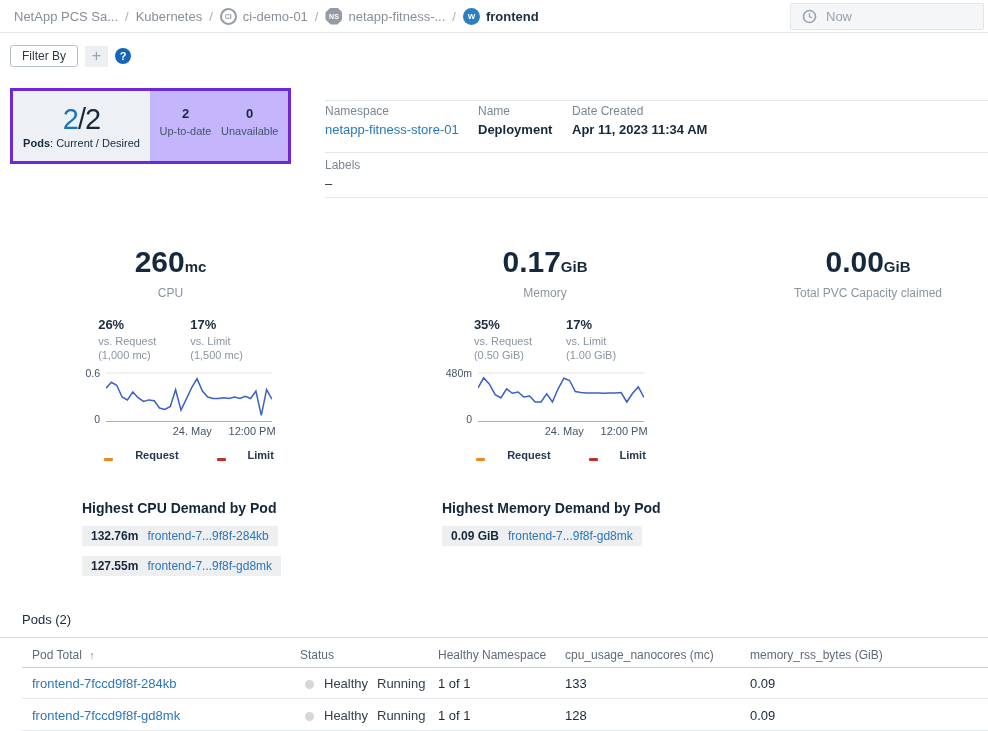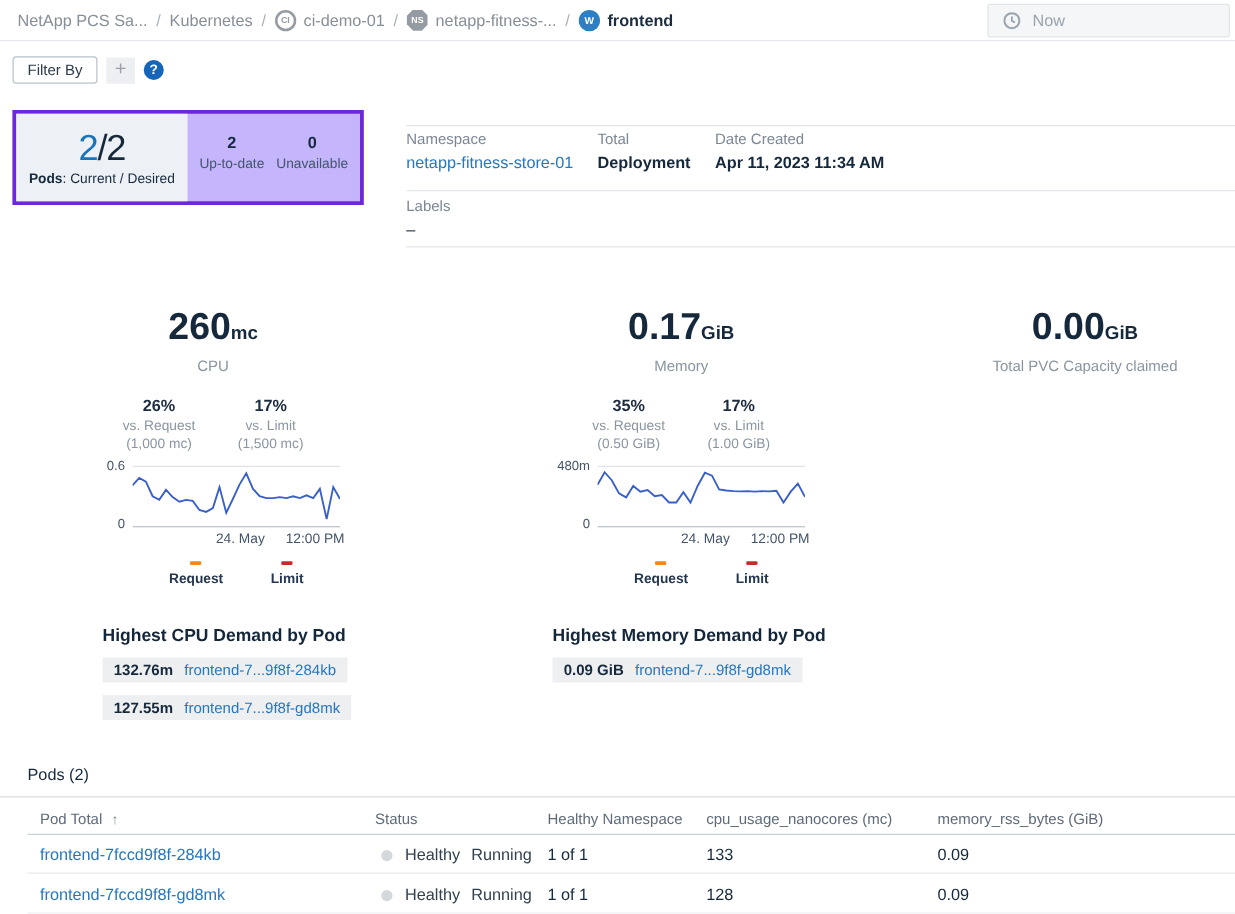--- a/index.html
+++ b/index.html
@@ -53,33 +53,33 @@
   .detail-value { font-size:13px; color:#16293c; }
   .detail-value.bold { font-weight:700; }
   .detail-value.link { color:#2777bf; cursor:pointer; }
 
   
   .metric { position:absolute; text-align:center; }
   .metric-big { font-size:30px; font-weight:600; color:#16293c; line-height:32px; }
   .metric-unit { font-size:15px; font-weight:700; }
   .metric-label { font-size:12px; color:#8a95a1; margin-top:3px; }
   .substats { position:absolute; display:flex; justify-content:center; gap:34px; }
-  .substat { text-align:center; font-size:11px; color:#8a95a1; line-height:14px; }
+  .substat { font-size:11px; color:#8a95a1; line-height:14px; }
   .substat .pct { font-size:13px; font-weight:700; color:#1d2c3e; margin-bottom:2px; }
 
   
   .chartwrap { position:absolute; width:166px; }
   .ytick { position:absolute; width:30px; text-align:right; font-size:10.5px; color:#44546a; left:-36px; }
   .ytick.top { top:-5px; } .ytick.bottom { top:41px; }
   .spark-svg { display:block; }
   .xlabels { position:relative; height:14px; margin-top:3px; font-size:11px; color:#44546a; }
   .xlabels span { position:absolute; transform:translateX(-50%); white-space:nowrap; }
   .xl-0 { left:52%; } .xl-1 { left:88%; }
   .legend { display:flex; justify-content:center; gap:38px; margin-top:10px; }
-  .legend-item { display:flex; align-items:center; gap:5px; font-size:11px; font-weight:700; color:#24374e;flex-direction:column; }
+  .legend-item { display:flex; align-items:flex-end; gap:22px; font-size:11px; font-weight:700; color:#24374e; }
   .legend-dash { width:9px; height:3px; border-radius:1px; }
 
   
   .demand { position:absolute; top:500px; }
   .demand-title { font-size:14px; font-weight:700; color:#14263a; }
   .demand-row { display:table; background:#edeff1; padding:3px 9px; margin-top:10px; font-size:12px;
                 white-space:nowrap; }
   .demand-row:first-of-type { margin-top:17px; }
   .demand-val { font-weight:700; color:#16293c; margin-right:9px; }
   .demand-link { color:#2777bf; cursor:pointer; }
@@ -164,21 +164,21 @@
 
   <div class="hline" style="top:100px"></div>
   <div class="hline" style="top:152px"></div>
   <div class="hline" style="top:197px"></div>
 
   <div class="detail-cell" style="left:325px; top:104px">
     <div class="detail-label">Namespace</div>
     <div class="detail-value link">netapp-fitness-store-01</div>
   </div>
   <div class="detail-cell" style="left:478px; top:104px">
-    <div class="detail-label">Total</div>
+    <div class="detail-label">Name</div>
     <div class="detail-value bold">Deployment</div>
   </div>
   <div class="detail-cell" style="left:572px; top:104px">
     <div class="detail-label">Date Created</div>
     <div class="detail-value bold">Apr 11, 2023 11:34 AM</div>
   </div>
   <div class="detail-cell" style="left:325px; top:158px">
     <div class="detail-label">Labels</div>
     <div class="detail-value">–</div>
   </div>

